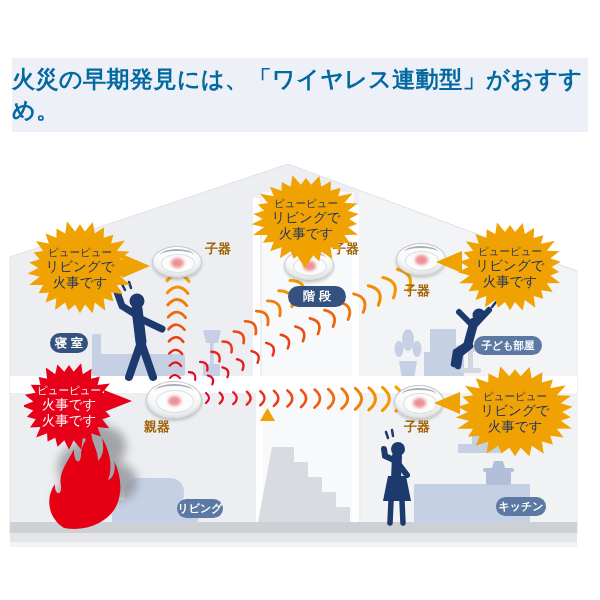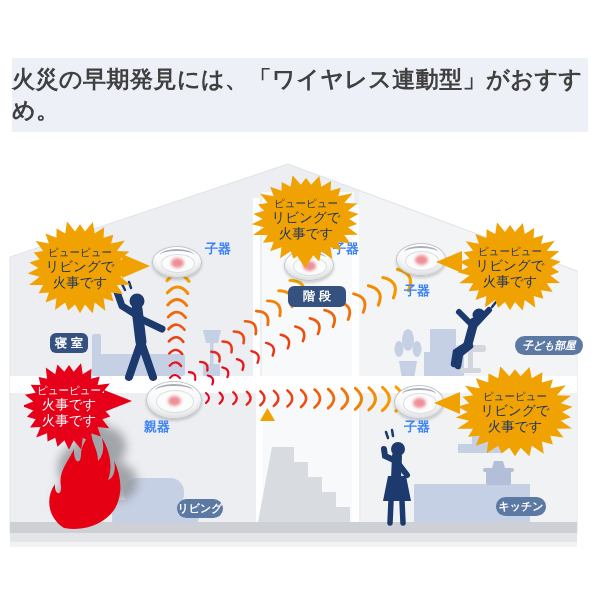--- a/index.html
+++ b/index.html
@@ -5,49 +5,49 @@
   :root{
     --header-bg:#edf1f7; --burst-orange:#f0a202; --burst-red:#e60019;
     --navy:#1c3365; --pill-dark:#35517f; --pill-light:#5c79a3;
     --furniture:#c6d0e5; --silhouette:#1d3a6e;
   }
   html,body{margin:0;padding:0;background:#fff;}
   .stage{position:relative;width:600px;height:600px;background:#fff;overflow:hidden;
          font-family:"DejaVu Sans","Liberation Sans",sans-serif;}
   .header{position:absolute;left:12px;right:12px;top:58px;height:74px;background:var(--header-bg);
           display:flex;align-items:center;justify-content:center;font-size:23px;font-weight:600;
-          color:#404040;letter-spacing:.5px;z-index:2;}
+          color:#0369a1;letter-spacing:.5px;z-index:2;}
   #scene{position:absolute;left:0;top:0;z-index:1;}
   
   .detector{position:absolute;z-index:5;}
   .det-body{position:relative;width:100%;height:100%;border-radius:50%;
             background:linear-gradient(#ffffff,#f1f2f3);border:1px solid #c2c6cb;
             box-shadow:0 2px 3px rgba(0,0,0,.18),inset 0 2px 2px rgba(255,255,255,.9),inset 0 -3px 4px rgba(0,0,0,.08);}
   .det-body::before{content:"";position:absolute;left:14%;top:2px;width:72%;height:34%;
             border-top:2px solid #a9afb6;border-radius:50%;}
   .det-ring{position:absolute;left:17%;top:22%;width:66%;height:58%;border-radius:50%;
             border:1px solid #dcdfe2;background:#fbfcfc;}
   .det-dot{position:absolute;left:50%;top:52%;width:13px;height:10px;margin:-5px 0 0 -6.5px;
            border-radius:50%;background:#ee8f96;filter:blur(1.5px);}
   .d-bedroom{left:152px;top:246px;width:48px;height:30px;}
   .d-stairs{left:284px;top:249px;width:48px;height:30px;}
   .d-childroom{left:396px;top:243px;width:48px;height:31px;}
   .d-parent{left:146px;top:381px;width:54px;height:36px;}
   .d-kitchen{left:394px;top:385px;width:48px;height:32px;}
   
-  .devlabel{position:absolute;font-size:13px;font-weight:bold;color:#3b82f6;z-index:6;text-align:right;}
+  .devlabel{position:absolute;font-size:13px;font-weight:bold;color:#a16207;z-index:6;text-align:right;}
   .l-bedroom{left:205px;top:240px;} .l-stairs{left:333px;top:240px;}
   .l-childroom{left:404px;top:282px;} .l-parent{left:144px;top:418px;} .l-kitchen{left:404px;top:418px;}
   
   .pill{position:absolute;display:flex;align-items:center;justify-content:center;color:#fff;
         font-weight:bold;border-radius:11px;z-index:6;}
-  .pill.dark{background:var(--pill-dark);border-radius:6px;} .pill.light{background:var(--pill-light);}
+  .pill.dark{background:var(--pill-dark);} .pill.light{background:var(--pill-light);}
   .p-bedroom{left:50px;top:333px;width:38px;height:20px;font-size:12px;}
   .p-stairs{left:288px;top:286px;width:58px;height:21px;font-size:12px;}
-  .p-childroom{left:515px;top:336px;width:68px;height:19px;font-size:10.5px;font-style:italic;}
+  .p-childroom{left:474px;top:336px;width:68px;height:19px;font-size:10.5px;}
   .p-living{left:177px;top:499px;width:46px;height:19px;font-size:11px;text-align:right;}
   .p-kitchen{left:496px;top:497px;width:50px;height:19px;font-size:11px;}
   
   .burst{position:absolute;display:flex;flex-direction:column;align-items:center;justify-content:center;
          text-align:center;z-index:10;}
   .burst.orange{background:var(--burst-orange);} .burst.red{background:var(--burst-red);}
   .burst .bl{font-size:13.5px;font-weight:normal;line-height:1.2;color:var(--navy);}
   .burst .bl.s{font-size:10.5px;}
   .burst.red .bl{color:#fff;}
   .tail{position:absolute;z-index:9;}

